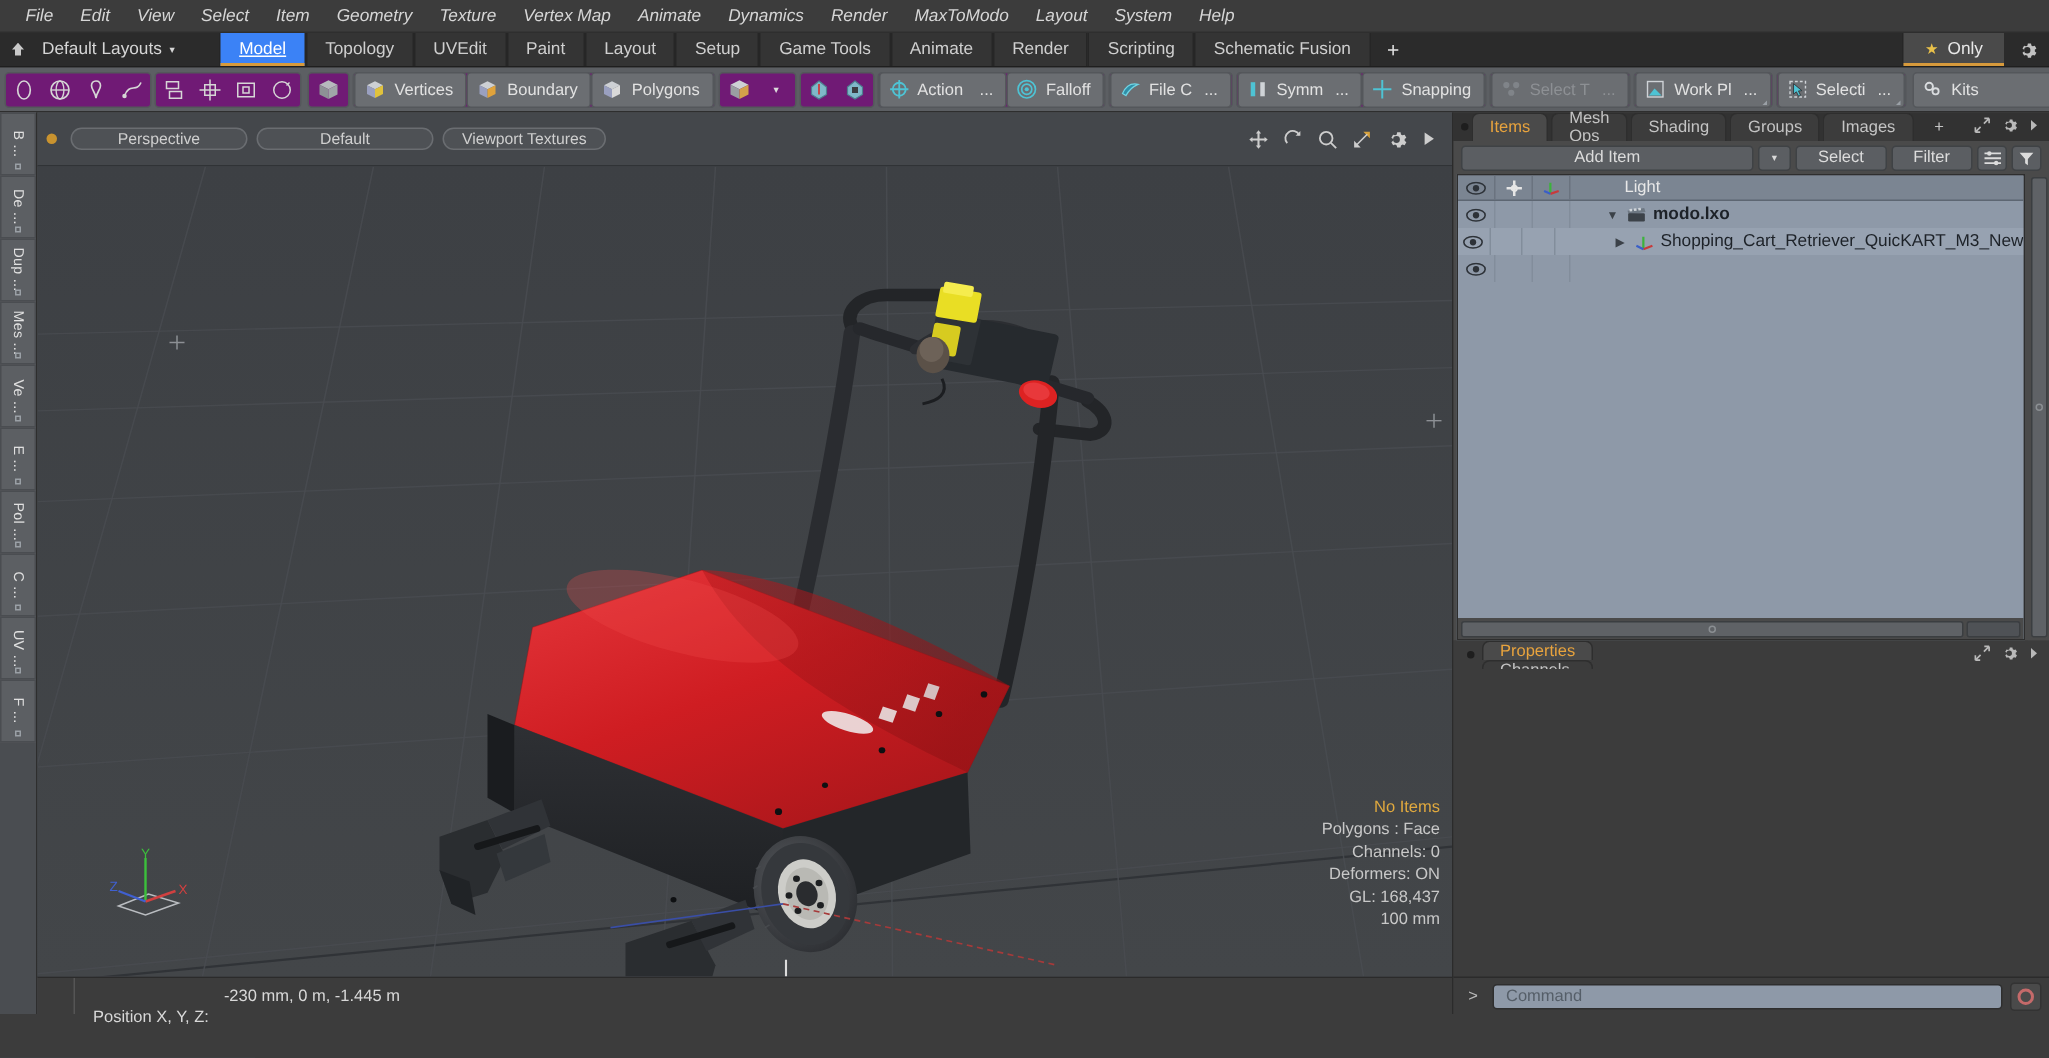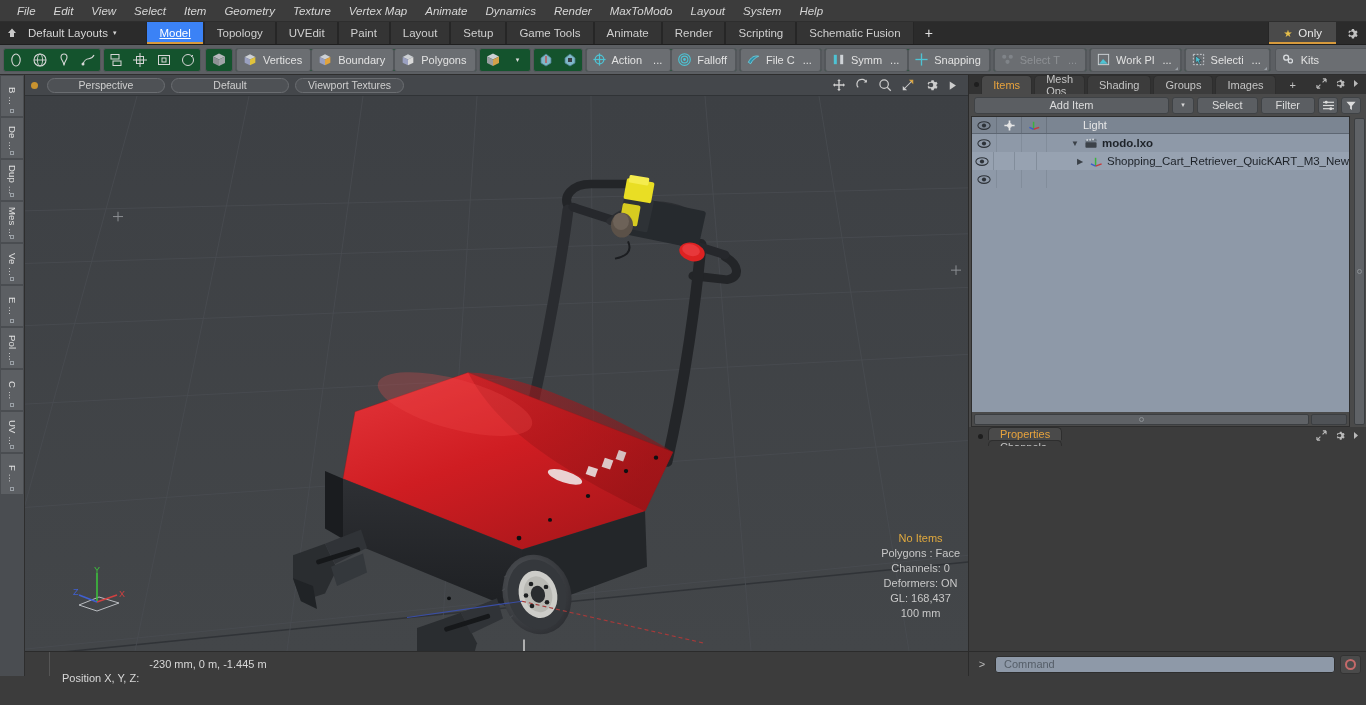--- a/index.html
+++ b/index.html
@@ -51,21 +51,21 @@
     color:#e8e8e8; font-size:11.5px; position:relative; border-left:1px solid #262626;
   }
   .only-btn:after{ content:''; position:absolute; left:0; right:0; bottom:0; height:2px; background:#d79a3c; }
   .only-btn .star{ color:#e8c04a; font-size:10px; }
   .gear-right{ width:30px; display:flex; align-items:center; justify-content:center; color:#c8c8c8; }
   
   .toolbar{
     height:30px; background:#5c5f63; display:flex; align-items:center;
     padding:0 3px; gap:2px; border-bottom:1px solid #2e2e2e;
   }
-  .tgrp{ display:flex; align-items:center; background:#14532d; border:1px solid #54575b;
+  .tgrp{ display:flex; align-items:center; background:#701a75; border:1px solid #54575b;
          border-radius:3px; height:24px; }
   .tbtn{
     height:22px; min-width:24px; display:flex; align-items:center; justify-content:center;
     padding:0 4px; cursor:default;
   }
   .tbtn-l{
     height:24px; display:flex; align-items:center; gap:5px; padding:0 8px 0 5px;
     background:#6b6e72; border:1px solid #54575b; border-radius:3px; color:#e2e2e2;
     font-size:11px; white-space:nowrap; cursor:default; position:relative;
   }
@@ -91,38 +91,38 @@
     letter-spacing:.2px;
   }
   .lr-item .lrc{
     position:absolute; bottom:3px; left:50%; margin-left:-2px;
     width:4px; height:4px; border:1px solid #9aa0a6;
   }
   .lr-fill{ flex:1; background:#4a4d51; }
   
   .viewcol{ flex:1; display:flex; flex-direction:column; background:#4a4d51; }
   .vp-header{
-    height:21px; background:#44474b; display:flex; align-items:center; padding:0 6px;
+    height:36px; background:#44474b; display:flex; align-items:center; padding:0 6px;
     border-bottom:1px solid #303336;
   }
   .vp-dot{ width:7px; height:7px; border-radius:50%; background:#c9932f; margin-right:9px; }
   .vp-pill{
     height:15px; padding:0 12px; border:1px solid #6a6d71; border-radius:8px;
     background:#4e5155; color:#cfcfcf; font-size:10.5px; display:flex;
     align-items:center; justify-content:center; margin-right:6px; white-space:nowrap;
   }
   .vp-pill.wide{ min-width:118px; }
   .vp-hspace{ flex:1; }
   .vp-icons{ display:flex; align-items:center; gap:9px; padding-right:4px; }
   .vp-icons .vi{ color:#cdcdcd; display:flex; align-items:center; }
   .viewport{ flex:1; position:relative; overflow:hidden; background:#3f4246; }
   .grid-svg{ position:absolute; inset:0; width:100%; height:100%; }
   .axis-gizmo{ position:absolute; left:44px; bottom:32px; }
   .stats{
-    position:absolute; right:8px; bottom:30px; text-align:center; font-size:11px;
+    position:absolute; right:8px; bottom:30px; text-align:right; font-size:11px;
     color:#c8c8c8; line-height:15px; pointer-events:none;
   }
   .stats .hl{ color:#e0a93e; }
   
   .statusbar{
     height:25px; background:#3c3c3c; display:flex; align-items:stretch;
     border-top:1px solid #2b2b2b;
   }
   .sb-left{ width:25px; background:#3c3c3c; border-right:1px solid #555; }
   .sb-field{ flex:1; display:flex; align-items:center; padding-left:12px;

